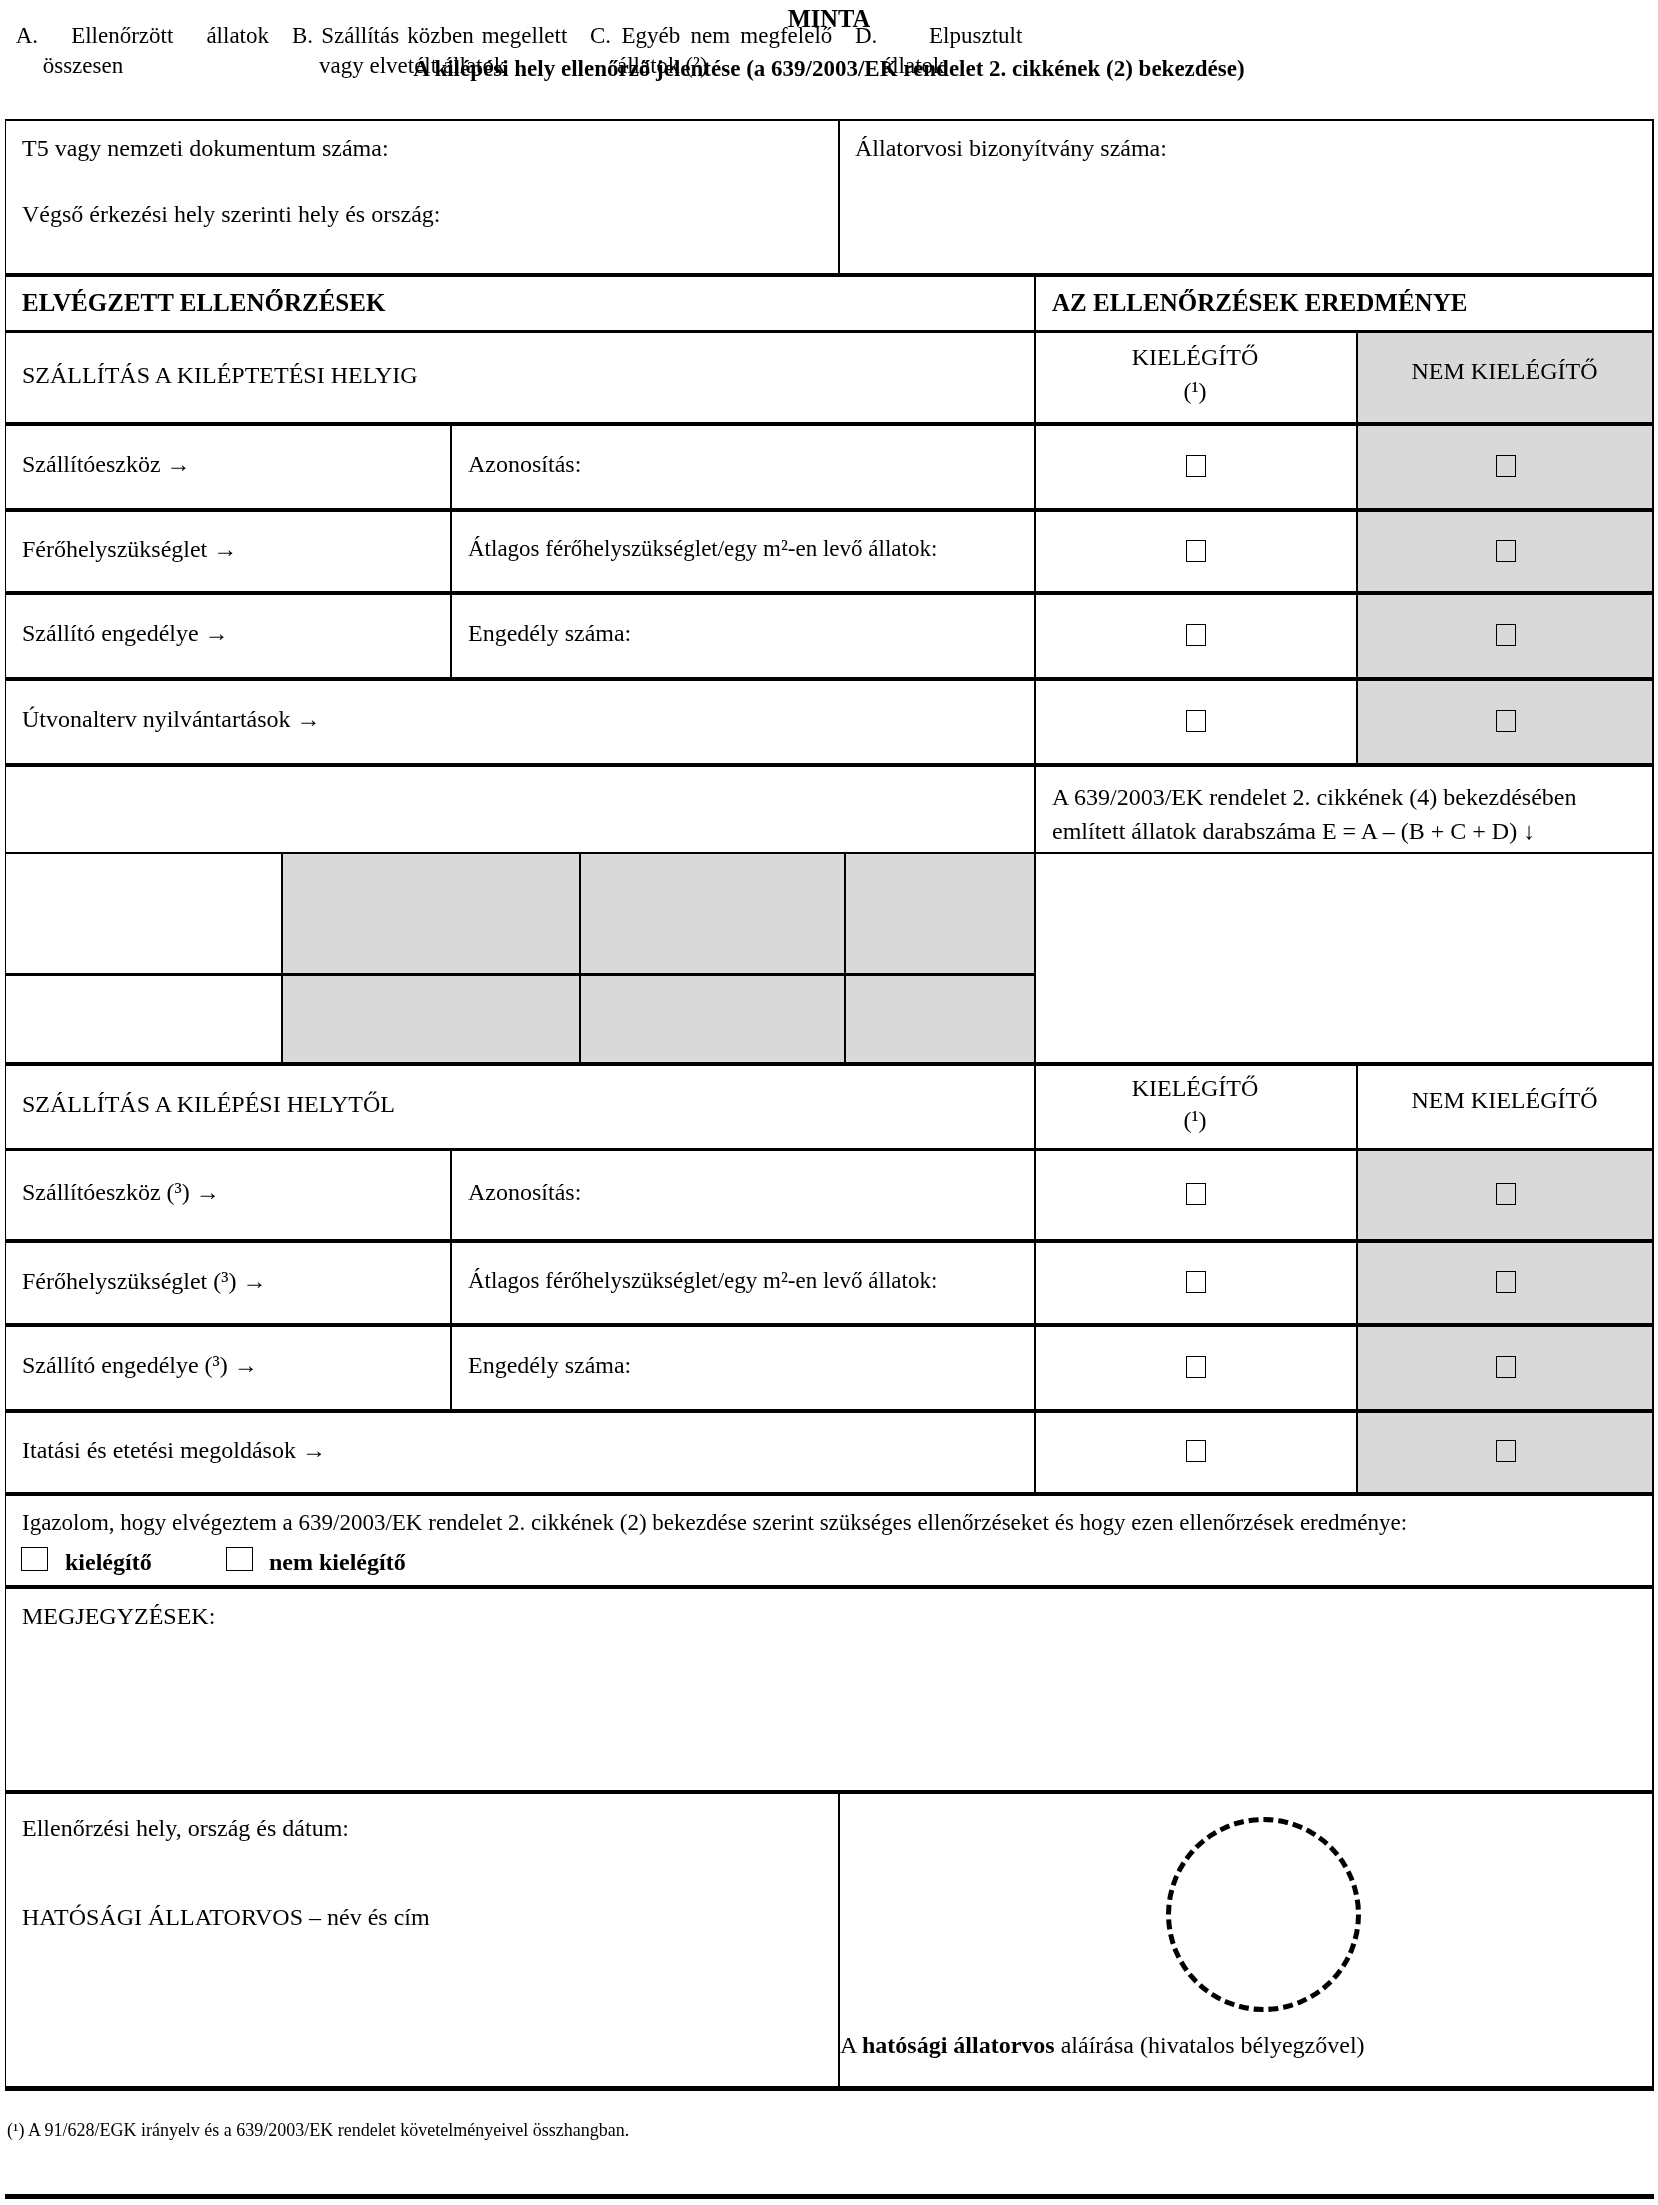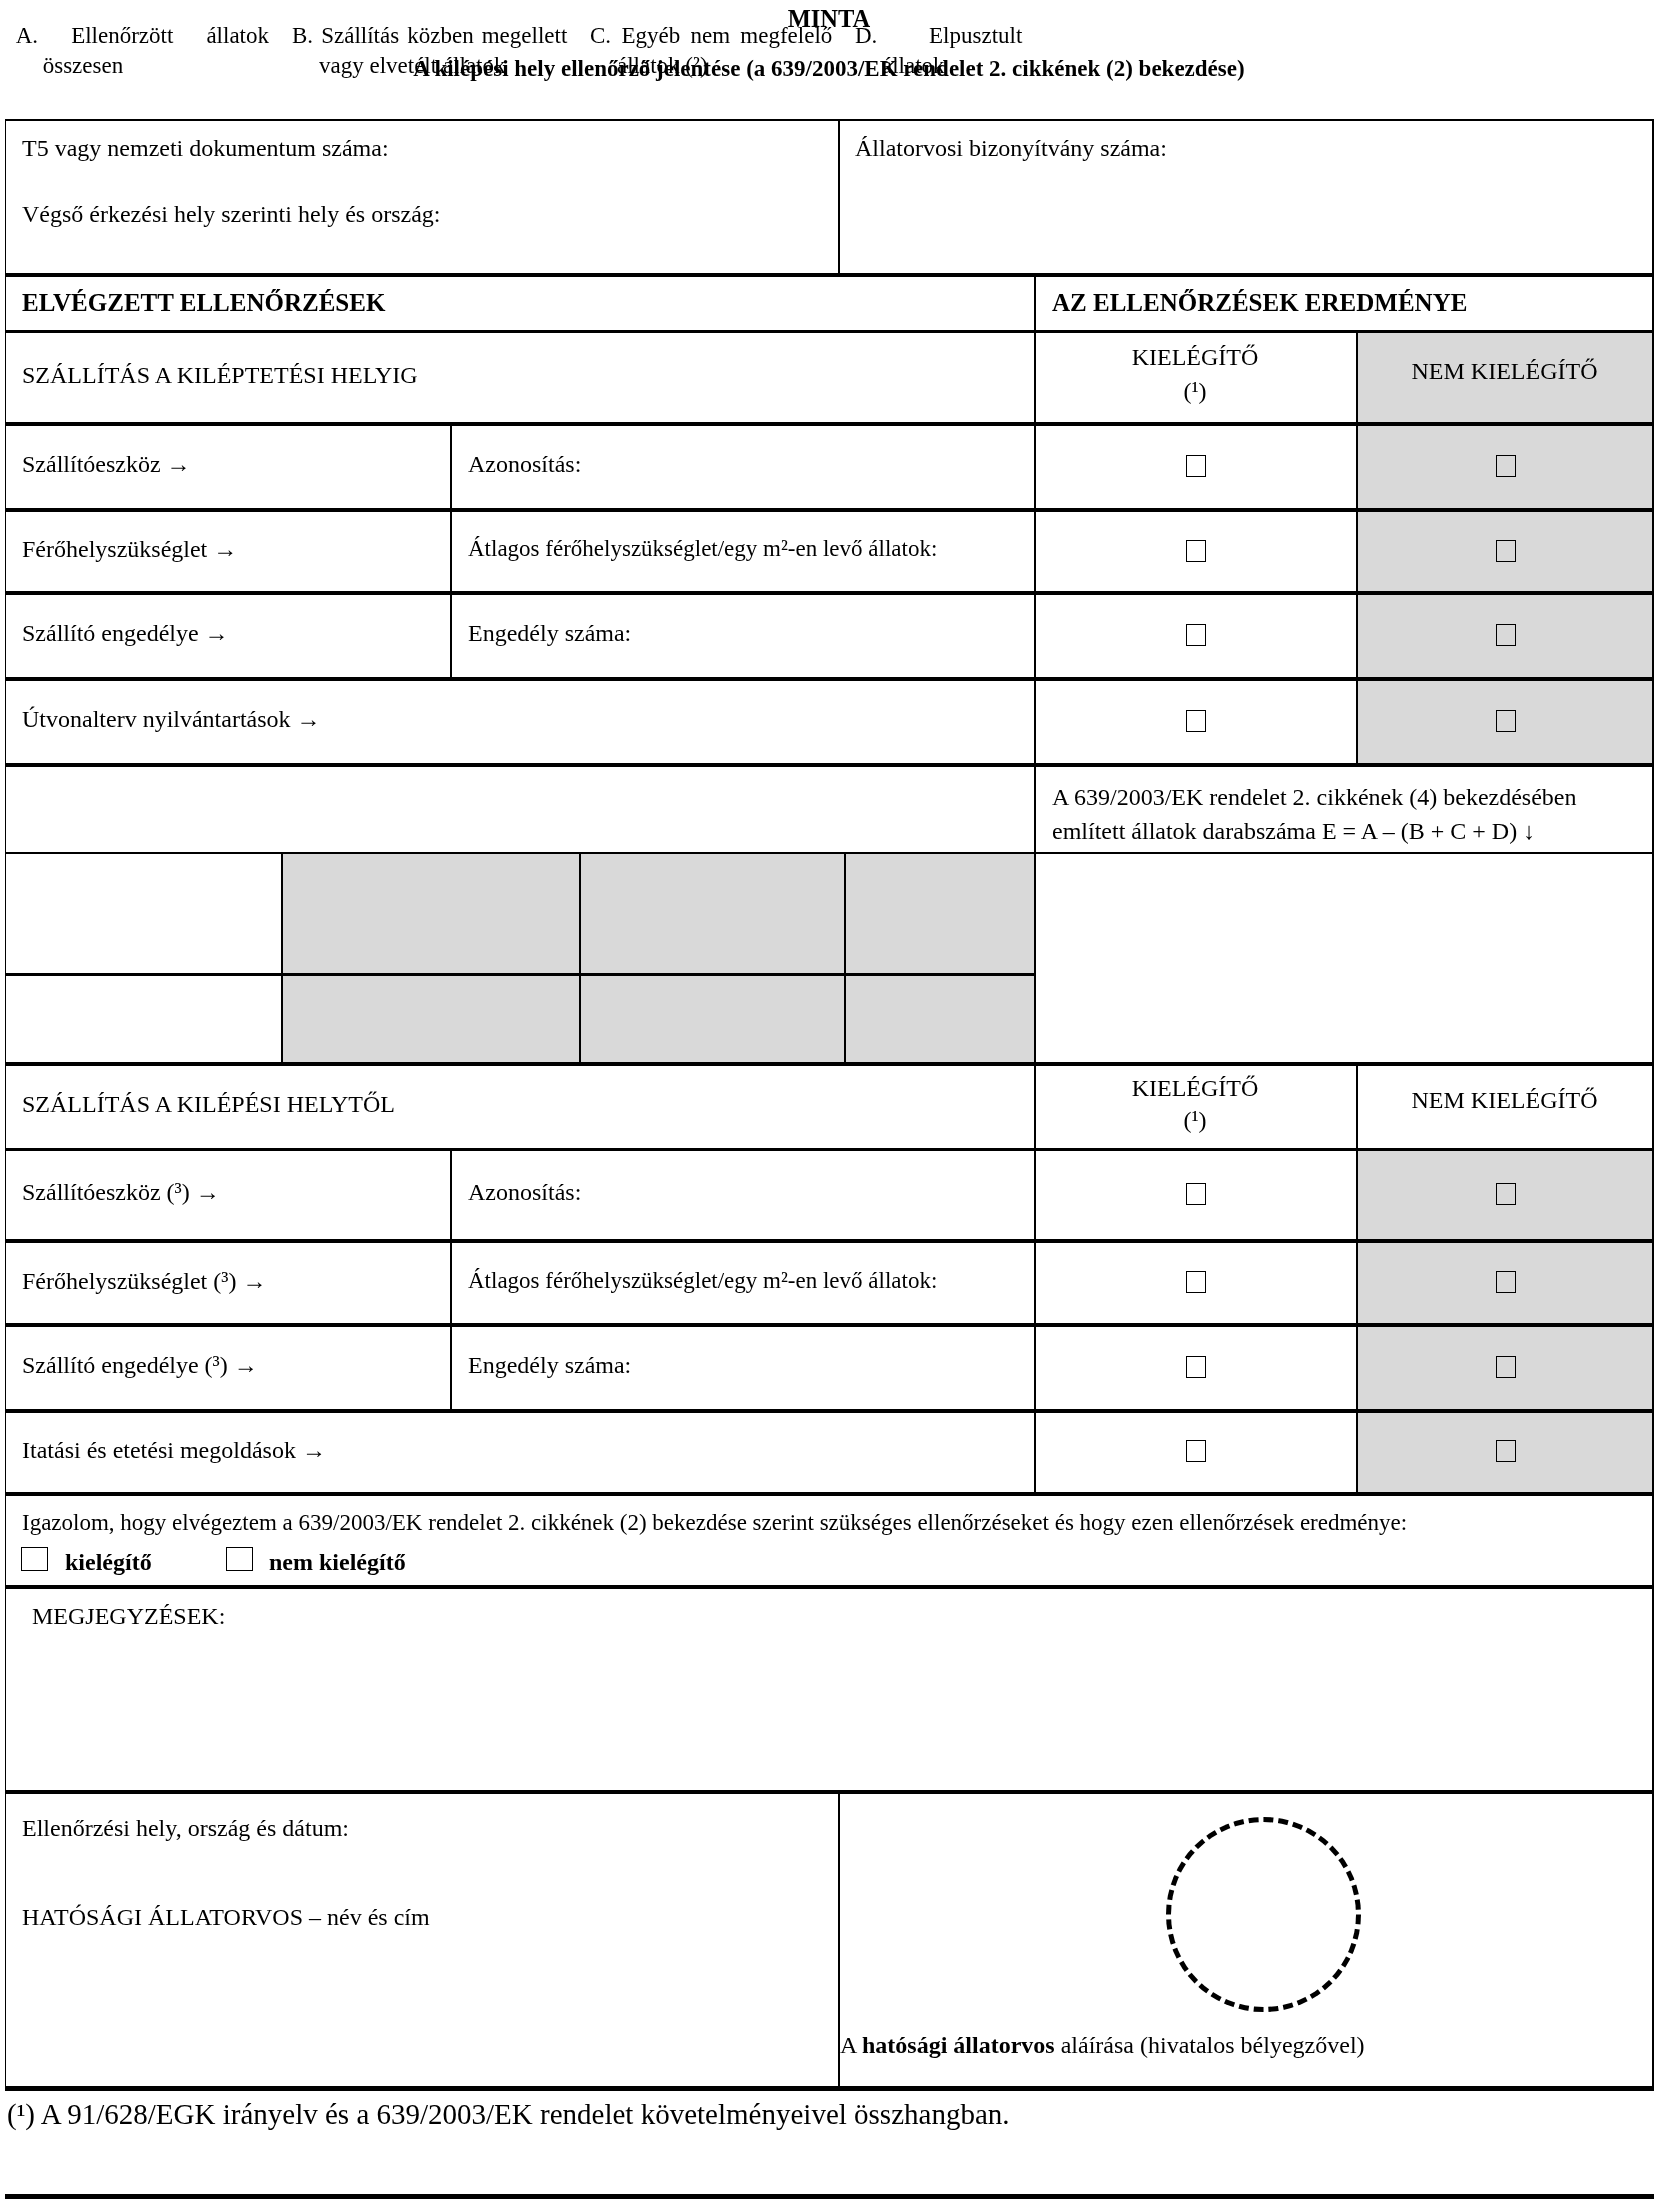--- a/index.html
+++ b/index.html
@@ -10,21 +10,21 @@
   .c{text-align:left;}
   .hl{position:absolute;background:#000;}
   .vl{position:absolute;background:#000;width:1.7px;}
   .gr{position:absolute;background:#d9d9d9;}
   .cb{position:absolute;width:17.5px;height:20px;border:1.7px solid #000;background:transparent;}
   .cb2{position:absolute;width:24.5px;height:22px;border:1.7px solid #000;background:transparent;}
   .hdrcell{position:absolute;display:flex;flex-direction:column;align-items:center;box-sizing:border-box;}
   .colhead{position:absolute;box-sizing:border-box;font-size:23px;line-height:30px;
            text-align:justify;padding:21px 11.7px 0 38px;text-indent:-27px;}
   .blk{position:absolute;white-space:normal;line-height:34px;}
-  .fn{padding-left:35px;text-indent:-35px;font-size:29px;line-height:27px;margin-bottom:5.8px;white-space:normal;}
+  .fn{padding-left:35px;text-indent:-35px;font-size:18px;line-height:27px;margin-bottom:5.8px;white-space:normal;margin-top:16px;}
   .stamp{position:absolute;left:1166px;top:1817px;width:195px;height:195px;border:5.2px dashed #000;border-radius:50%;box-sizing:border-box;}
   .fill{position:absolute;}
 </style>
 </head>
 <body>
 
 <div class="sheet">
 
   <div class="t b" style="left:0;top:4.7px;width:1658px;text-align:center;font-size:24.5px;">MINTA</div>
   <div class="t b" style="left:0;top:56px;width:1658px;text-align:center;font-size:23px;">A kilépési hely ellenőrző jelentése (a 639/2003/EK rendelet 2. cikkének (2) bekezdése)</div>
@@ -149,21 +149,21 @@
   <div class="t" style="left:22px;top:1437px;">Itatási és etetési megoldások →</div>
   <div class="cb" style="left:1186px;top:1440px;"></div>
   <div class="cb" style="left:1496px;top:1440px;"></div>
 
   <div class="t" style="left:22px;top:1510px;font-size:23px;">Igazolom, hogy elvégeztem a 639/2003/EK rendelet 2. cikkének (2) bekezdése szerint szükséges ellenőrzéseket és hogy ezen ellenőrzések eredménye:</div>
   <div class="cb2" style="left:21px;top:1547px;"></div>
   <div class="t b" style="left:65px;top:1549px;">kielégítő</div>
   <div class="cb2" style="left:226px;top:1547px;"></div>
   <div class="t b" style="left:269px;top:1549px;">nem kielégítő</div>
 
-  <div class="t" style="left:32px;top:1603px;">MEGJEGYZÉSEK:</div>
+  <div class="t" style="left:22px;top:1603px;">MEGJEGYZÉSEK:</div>
   <div class="fill" style="left:6.4px;top:1643px;width:1643px;height:146px;"></div>
 
   <div class="t" style="left:22px;top:1815px;">Ellenőrzési hely, ország és dátum:</div>
   <div class="t" style="left:22px;top:1904px;">HATÓSÁGI ÁLLATORVOS – név és cím</div>
   <div class="fill" style="left:6.4px;top:1794px;width:830px;height:292px;"></div>
 
   <div class="stamp"></div>
   <div class="t c" style="left:840px;top:2032px;width:812px;">
     <span>A </span><span class="b">hatósági állatorvos</span><span> aláírása (hivatalos bélyegzővel)</span>
   </div>

